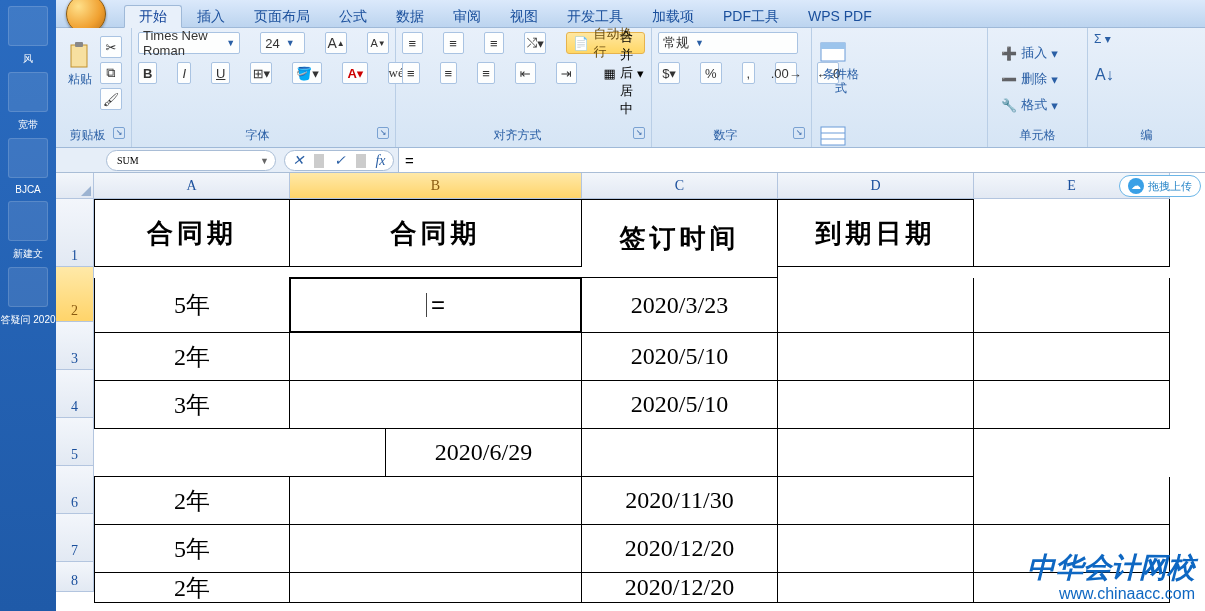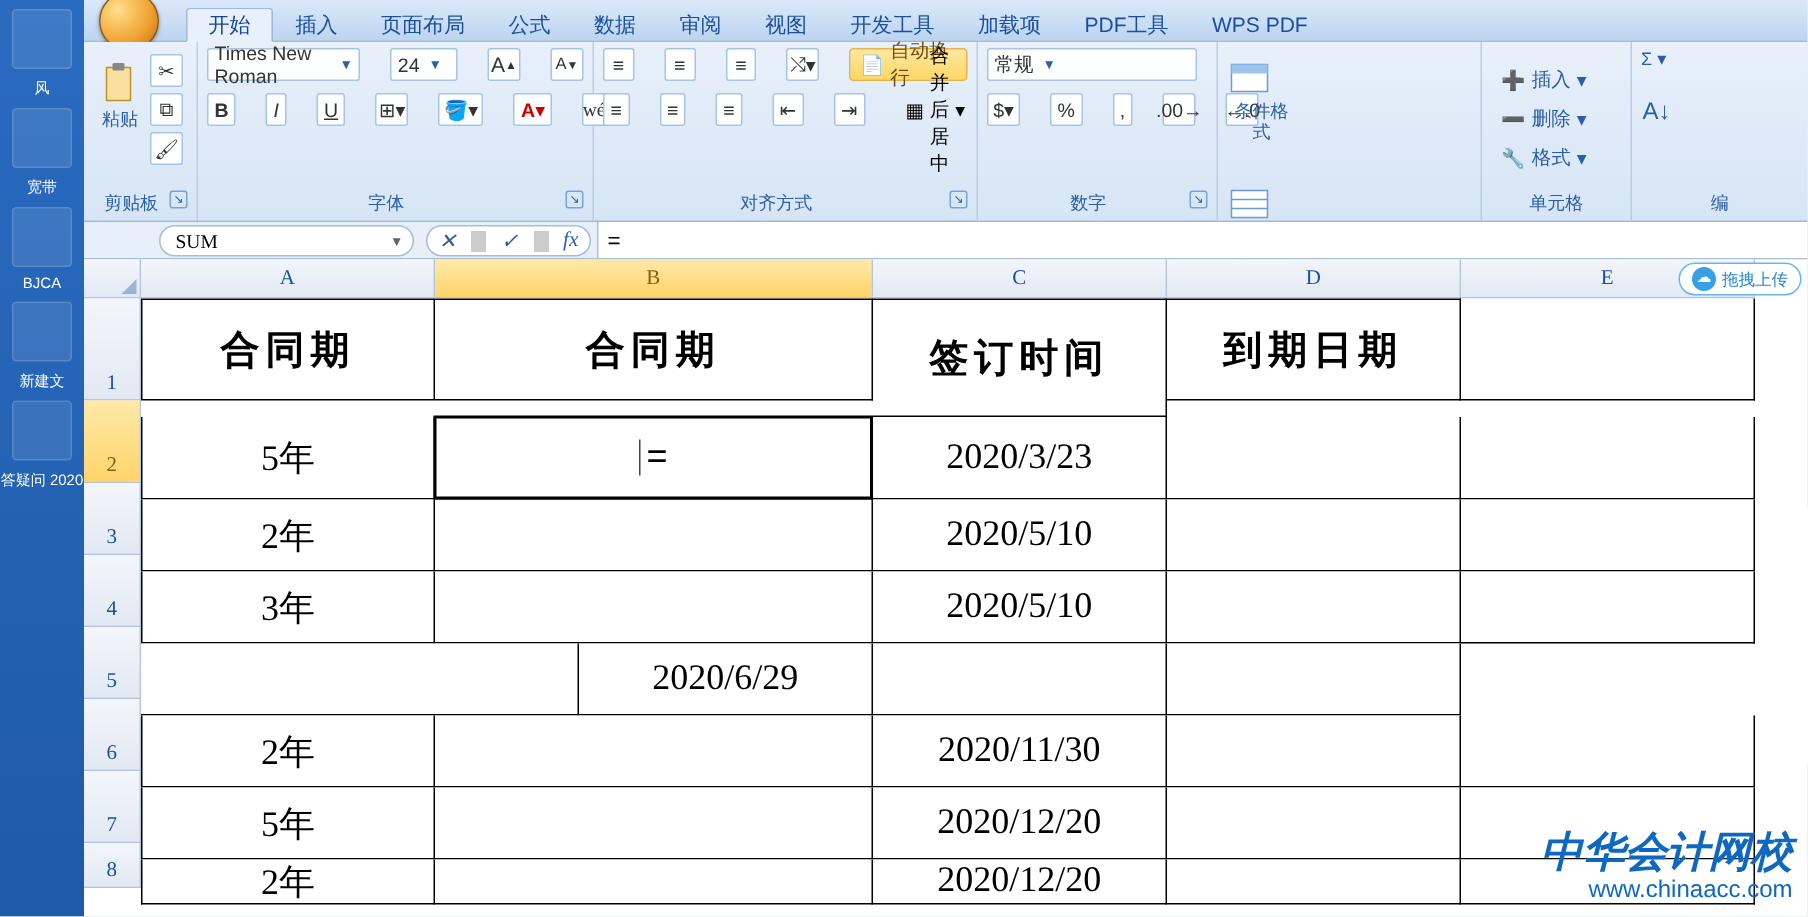--- a/index.html
+++ b/index.html
@@ -31,21 +31,21 @@
   .bigbtn svg{ display:block;}
   .stackbtn { width:46px; height:70px; display:flex; flex-direction:column; align-items:flex-start; justify-content:center; font-size:12px; color:#2a5fa5; cursor:pointer; border:1px solid transparent; border-radius:3px; text-align:center; line-height:1.2;}
   .mini{ font-size:12px; color:#2a5fa5;}
   .pillbtn{ height:22px; display:inline-flex; align-items:center; gap:4px; padding:0 6px; border:1px solid transparent; border-radius:3px; cursor:pointer; font-size:13px;}
   .pillbtn.orange{ background:linear-gradient(#ffe7a0,#ffd765); border-color:#e6b34d; color:#6a4d10;}
 
   
   .fbar { position:absolute; left:0; top:148px; right:0; height:25px; background:#e6eef8; border-bottom:1px solid #a9bdd6; display:flex; align-items:stretch; }
   .fbar .rounded{ position:relative; background:#fff; border:1px solid #a9bdd6; border-radius:12px; height:21px; margin:2px 4px; display:flex; align-items:center;}
   .fbar .namebox{ width:170px; padding-left:10px; margin-left:50px;}
-  .fbar .namebox input{ border:none; outline:none; width:100px; font-size:13px; font-family: "Times New Roman", serif;}
+  .fbar .namebox input{ border:none; outline:none; width:100px; font-size:10px; font-family: "Times New Roman", serif;}
   .fbar .namebox .dd{ position:absolute; right:6px; color:#666; font-size:9px;}
   .fbar .editops{ width:110px; justify-content:space-around; color:#2a5fa5; font-size:14px; display:flex; align-items:center;}
   .fbar .editops span{ cursor:pointer; padding:0 5px; font-style:italic; font-family:serif;}
   .fbar .editops .sep{ width:1px; height:14px; background:#ccc;}
   .fbar .formula{ flex:1; background:#fff; border-left:1px solid #a9bdd6; padding:2px 6px; display:flex; align-items:center; font-size:15px;}
 
   
   .sheet { position:absolute; left:0; top:173px; right:0; bottom:0; background:#fff; }
   .selectall { position:absolute; left:0; top:0; width:38px; height:26px; background: linear-gradient(#f3f6fb,#e2e9f3); border-right:1px solid #b3c5df; border-bottom:1px solid #b3c5df;}
   .selectall::after{content:""; position:absolute; right:2px; bottom:2px; border-style:solid; border-width:0 0 10px 10px; border-color:transparent transparent #9cb3d1 transparent;}

